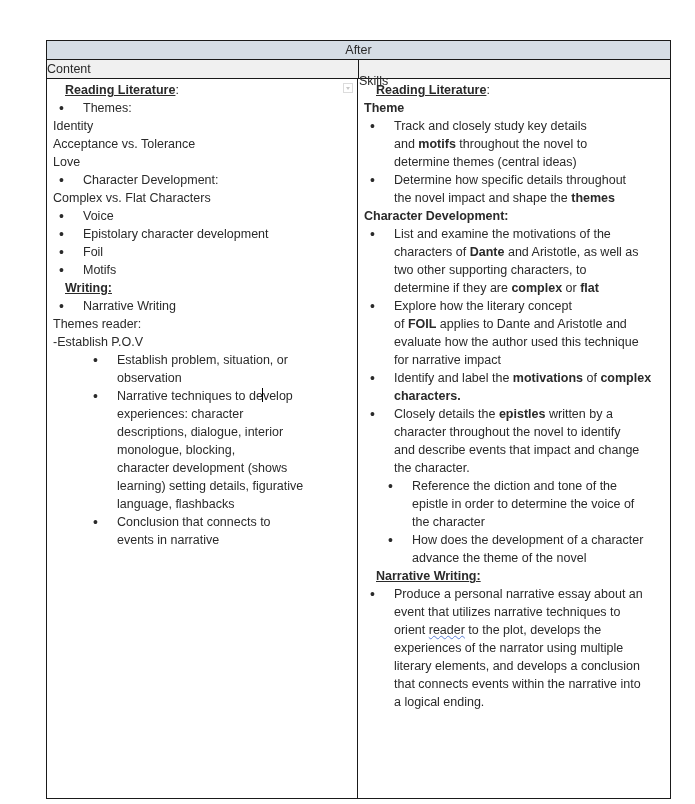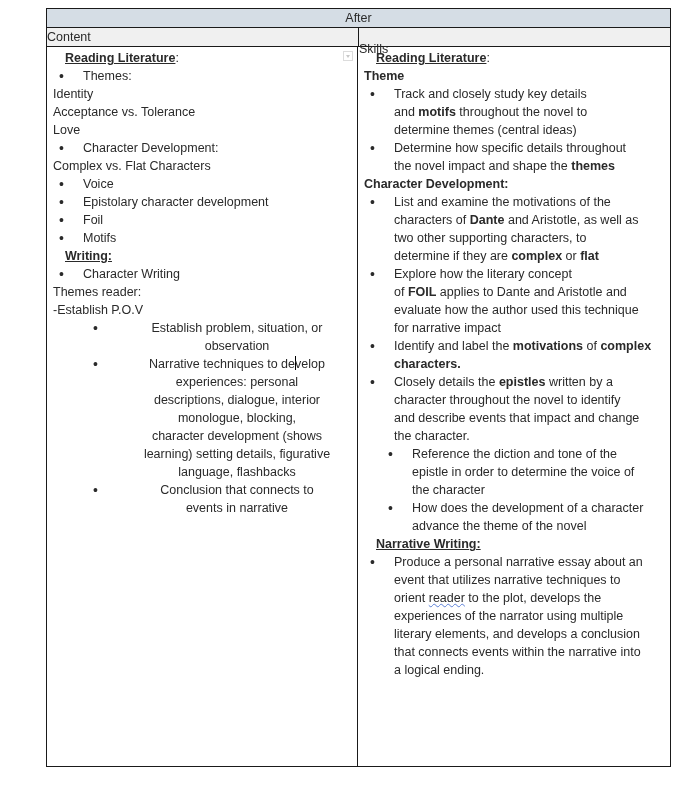--- a/index.html
+++ b/index.html
@@ -1,34 +1,34 @@
 <!DOCTYPE html>
 <html><head>
   <meta charset="utf-8">
   <style>
     html, body { margin: 0; padding: 0; background: #ffffff; }
     body { width: 695px; height: 804px; position: relative; overflow: hidden;
            font-family: "Liberation Sans", "DejaVu Sans", sans-serif; color: #2a2a2a; }
-    .doc-table { position: absolute; left: 46px; top: 8px; width: 625px; height: 759px;
+    .doc-table { position: absolute; left: 46px; top: 40px; width: 625px; height: 759px;
                  border: 1.5px solid #1a1a1a; box-sizing: border-box; display: flex; flex-direction: column; }
     .row-after { height: 18px; background: #d5dde5; border-bottom: 1.5px solid #1a1a1a;
                  text-align: center; font-size: 12.5px; line-height: 18px; }
     .row-heads { height: 18px; background: #f0f0f0; border-bottom: 1.5px solid #1a1a1a; display: flex; }
     .row-heads div { font-size: 12.5px; line-height: 18px; text-align: left; }
     .hcol-left { width: 311px; border-right: 1.5px solid #1a1a1a; }
     .hcol-right { flex: 1; margin-top: 12px; }
     .row-body { flex: 1; display: flex; }
     .col-left { width: 311px; border-right: 1.5px solid #1a1a1a; padding: 2px 0 0 6px; box-sizing: border-box; position: relative; }
     .col-right { flex: 1; padding: 2px 4px 0 6px; box-sizing: border-box; }
     .line { font-size: 12.5px; line-height: 18px; white-space: nowrap; }
     .u { text-decoration: underline; font-weight: bold; margin-left: 12px; }
     .b { font-weight: bold; }
     .bl { position: relative; padding-left: 30px; font-size: 12.5px; line-height: 18px; }
     .bl::before { content: "\2022"; position: absolute; left: 6px; top: 0; font-size: 14px; }
-    .bl.l2 { padding-left: 64px; text-align: center; }
+    .bl.l2 { padding-left: 64px; }
     .bl.l2::before { left: 40px; }
     .bl.l2r { padding-left: 48px; }
     .bl.l2r::before { left: 24px; }
     .dropdown-mark { position: absolute; right: 4px; top: 4px; width: 10px; height: 10px;
                      border: 1px solid #dcdcdc; box-sizing: border-box; }
     .dropdown-mark::after { content: ""; position: absolute; left: 2px; top: 3px;
                             border-left: 2.5px solid transparent; border-right: 2.5px solid transparent; border-top: 3px solid #c8c8c8; }
     .squiggle { text-decoration: underline wavy #5b7fd6; text-decoration-thickness: 1px; }
     .caret { display: inline-block; width: 1px; height: 14px; background: #000; vertical-align: -2px; margin: 0 -0.5px; }
   </style>
@@ -52,30 +52,30 @@
       <div class="line">Identity</div>
       <div class="line">Acceptance vs. Tolerance</div>
       <div class="line">Love</div>
       <div class="bl">Character Development:</div>
       <div class="line">Complex vs. Flat Characters</div>
       <div class="bl">Voice</div>
       <div class="bl">Epistolary character development</div>
       <div class="bl">Foil</div>
       <div class="bl">Motifs</div>
       <div class="line"><span class="u">Writing:</span></div>
-      <div class="bl">Character Writing</div>
+      <div class="bl">Narrative Writing</div>
       <div class="line">Themes reader:</div>
       <div class="line">-Establish P.O.V</div>
       <div class="bl l2">
         <div>Establish problem, situation, or</div>
         <div>observation</div>
       </div>
       <div class="bl l2">
         <div><span>Narrative techniques to de</span><span class="caret"></span><span>velop</span></div>
-        <div>experiences: personal</div>
+        <div>experiences: character</div>
         <div>descriptions, dialogue, interior</div>
         <div>monologue, blocking,</div>
         <div>character development (shows</div>
         <div>learning) setting details, figurative</div>
         <div>language, flashbacks</div>
       </div>
       <div class="bl l2">
         <div>Conclusion that connects to</div>
         <div>events in narrative</div>
       </div>

